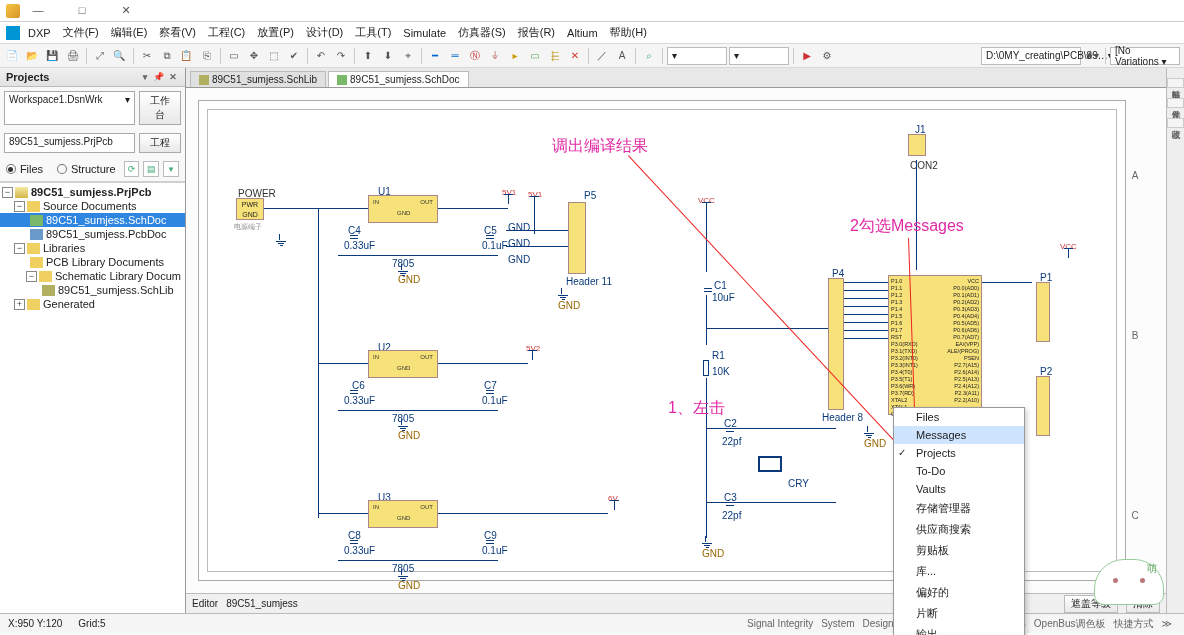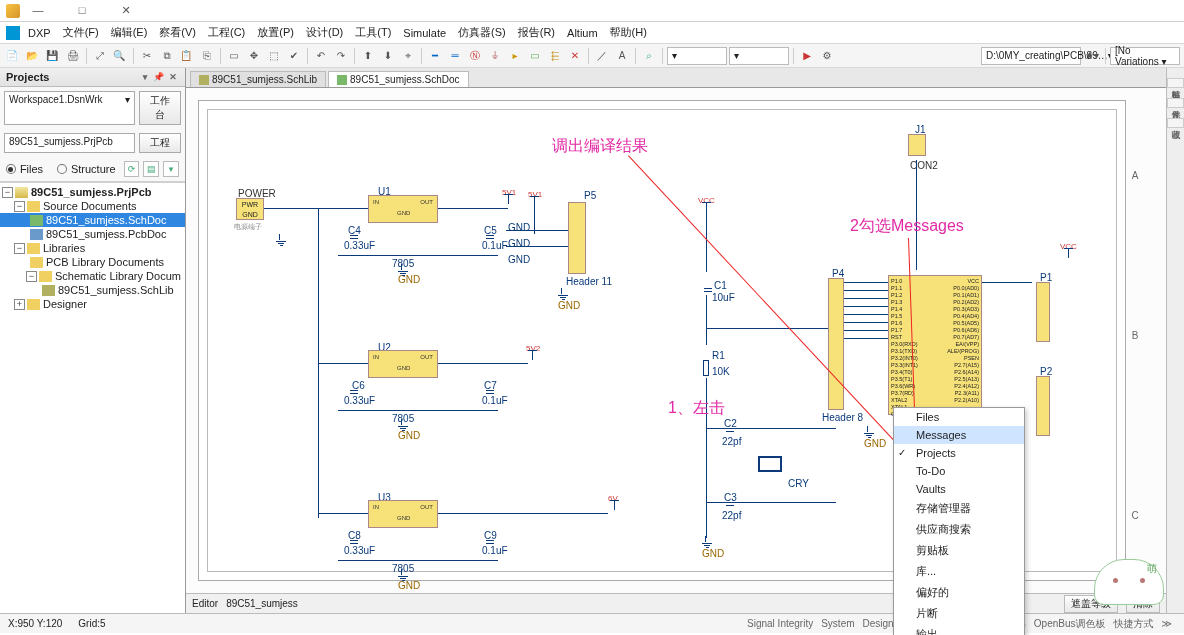--- a/index.html
+++ b/index.html
@@ -267,21 +267,21 @@
           <span class="ticon ic-fold"></span>
           <span>Schematic Library Docum</span>
         </div>
       <div class="tnode" style="padding-left:42px">
           <span class="ticon ic-lib"></span>
           <span>89C51_sumjess.SchLib</span>
         </div>
       <div class="tnode" style="padding-left:14px">
           <span class="tw">+</span>
           <span class="ticon ic-fold"></span>
-          <span>Designer</span>
+          <span>Generated</span>
         </div>
     </div>
   </div>
 
   <div class="center">
     <div class="doctabs">
       <div class="doctab">
           <span class="dti ic-lib"></span>
           <span>89C51_sumjess.SchLib</span>
         </div>

